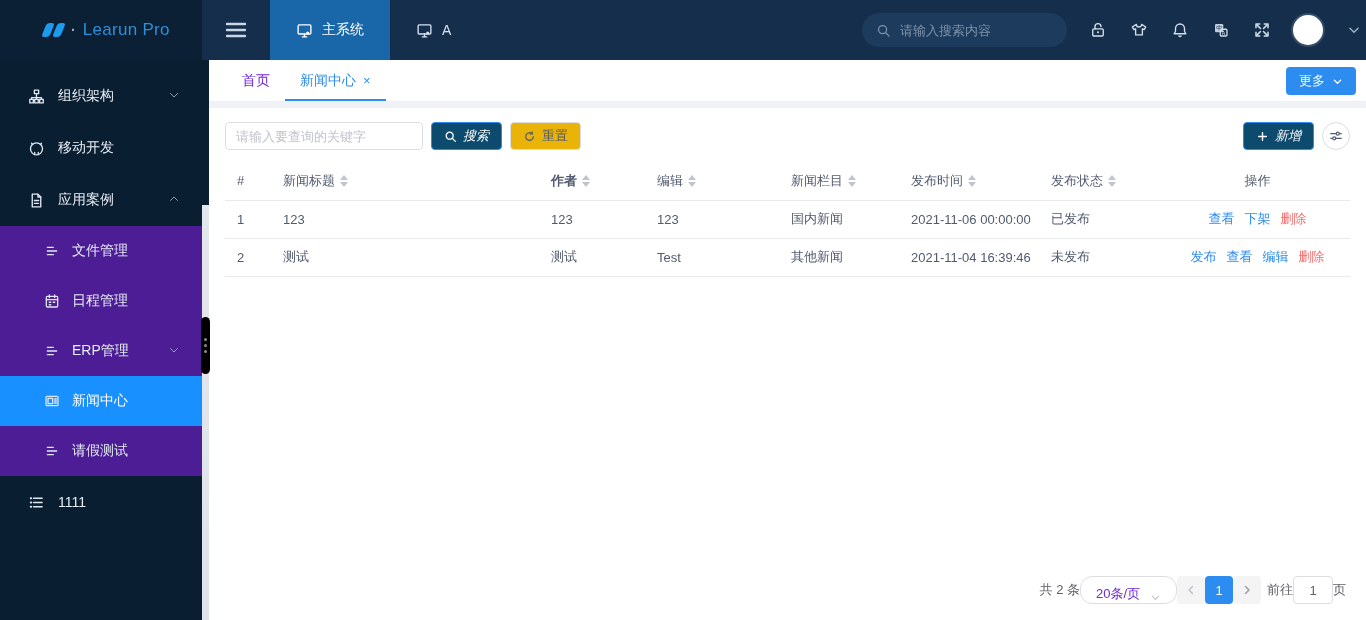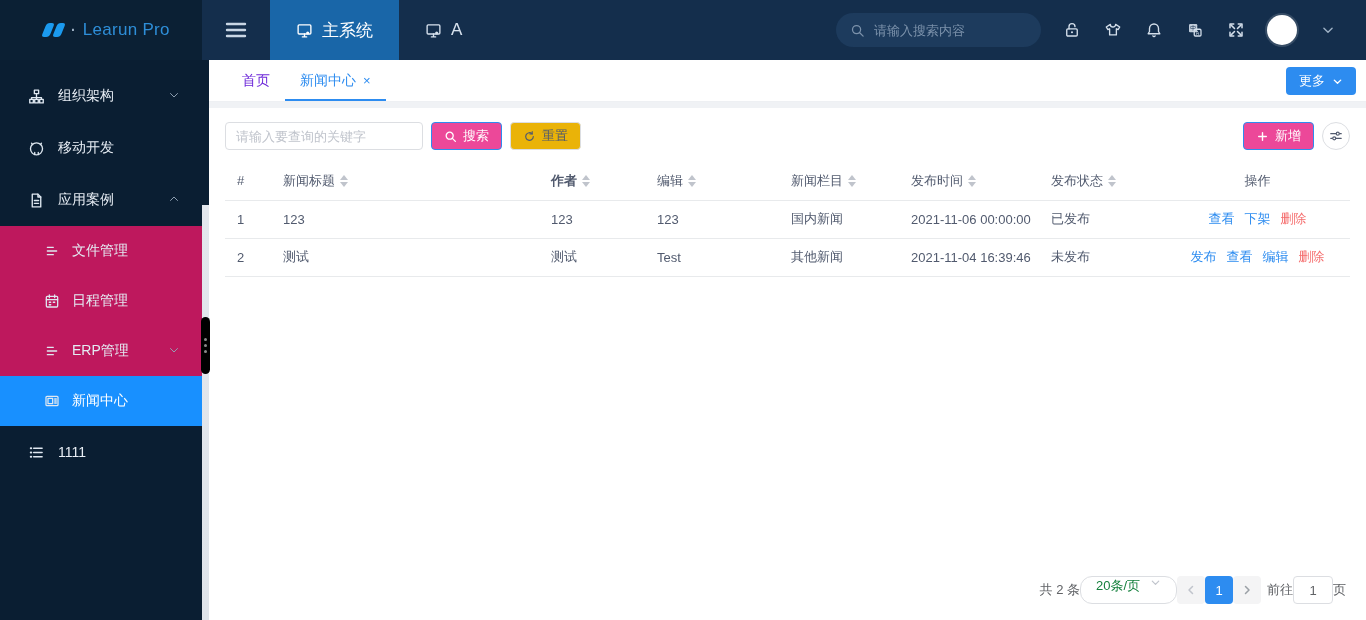--- a/index.html
+++ b/index.html
@@ -9,45 +9,45 @@
 
   
   .topbar { height:60px; display:flex; align-items:stretch; background:#142e4c; flex:0 0 60px; }
   .logo { width:202px; flex:0 0 202px; background:#0b2034; display:flex; align-items:center; padding-left:44px; }
   .logo-mark { display:flex; gap:3px; margin-right:8px; }
   .logo-mark i { display:block; width:8px; height:14px; background:#1b9aee; border-radius:3px; transform:skewX(-22deg); }
   .logo-dot { color:#9fb2c5; margin-right:7px; font-weight:bold; }
   .logo-text { color:#2e8ed8; font-size:17px; letter-spacing:.3px; }
   .hamburger { width:68px; display:flex; align-items:center; justify-content:center; cursor:pointer; color:#c9d6e4; }
   .sys-tabs { display:flex; align-items:stretch; }
-  .sys-tab { display:flex; align-items:center; gap:9px; padding:0 26px; color:#d7e2ee; font-size:17px; cursor:pointer; }
+  .sys-tab { display:flex; align-items:center; gap:9px; padding:0 26px; color:#d7e2ee; font-size:14px; cursor:pointer; }
   .sys-tab.active { background:#1966a8; color:#fff; }
   .sys-tab svg { width:17px; height:17px; }
-  .topbar-right { margin-left:auto; display:flex; align-items:center; gap:21px; padding-right:28px; }
+  .topbar-right { margin-left:auto; display:flex; align-items:center; gap:21px; padding-right:2px; }
   .topbar-search { width:205px; height:34px; background:#1d3b5d; border-radius:17px; display:flex; align-items:center; padding:0 14px; gap:9px; }
   .topbar-search svg { width:15px; height:15px; color:#7c92ab; flex:0 0 15px; }
   .topbar-search input { background:transparent; border:none; outline:none; color:#cfdae8; font-size:13px; width:100%; }
   .topbar-search input::placeholder { color:#7c92ab; }
   .tb-icon { width:20px; height:20px; color:#d4dfeb; cursor:pointer; display:flex; align-items:center; justify-content:center; }
   .tb-icon svg { width:18px; height:18px; }
   .avatar { width:30px; height:30px; border-radius:50%; background:#fff; cursor:pointer; flex:0 0 30px; box-shadow:0 0 0 2px rgba(255,255,255,.15); }
   .tb-chevron { color:#9fb2c5; }
   .tb-chevron svg { width:14px; height:14px; }
 
   
   .body-row { flex:1; display:flex; min-height:0; }
 
   
   .sidebar { width:202px; flex:0 0 202px; background:#0a1e32; padding-top:10px; overflow:hidden; }
   .side-item { height:52px; display:flex; align-items:center; padding:0 22px 0 28px; color:#e8eef5; cursor:pointer; font-size:14px; }
   .side-item .s-icon { width:17px; height:17px; margin-right:13px; color:#dfe8f1; flex:0 0 17px; }
   .side-item .s-icon svg { width:100%; height:100%; }
   .side-item .chev { margin-left:auto; color:#93a4b6; }
   .side-item .chev svg { width:12px; height:12px; }
-  .submenu { background:#be185d; }
+  .submenu { background:#4c1d95; }
   .sub-item { height:50px; display:flex; align-items:center; padding:0 22px 0 44px; color:#e4ebf3; cursor:pointer; font-size:14px; }
   .sub-item .s-icon { width:16px; height:16px; margin-right:12px; color:#dfe8f1; flex:0 0 16px; }
   .sub-item .s-icon svg { width:100%; height:100%; }
   .sub-item .chev { margin-left:auto; color:#93a4b6; }
   .sub-item .chev svg { width:12px; height:12px; }
   .sub-item.active { background:#1890ff; color:#fff; }
 
   
   .gutter { width:7px; flex:0 0 7px; position:relative;
     background:linear-gradient(to bottom,#0a1e32 0,#0a1e32 145px,#e3e7ed 145px,#dfe4ea 100%); }
@@ -67,21 +67,21 @@
   .more-btn svg { width:11px; height:11px; }
   .gray-gap { height:6px; flex:0 0 6px; background:#f0f2f5; }
   .content { flex:1; background:#fff; display:flex; flex-direction:column; min-height:0; }
 
   
   .toolbar { display:flex; align-items:center; padding:14px 16px 10px; gap:8px; }
   .kw-input { width:198px; height:28px; border:1px solid #dcdee2; border-radius:4px; padding:0 10px; font-size:13px; color:#515a6e; outline:none; font-family:inherit; }
   .kw-input::placeholder { color:#c0c4cc; }
   .btn { height:28px; border-radius:4px; font-size:13px; display:inline-flex; align-items:center; gap:6px; padding:0 12px; cursor:pointer; font-family:inherit; }
   .btn svg { width:13px; height:13px; }
-  .btn-primary { background:#ec4899; border:1px solid #2d8cf0; color:#fff; }
+  .btn-primary { background:#0c4a6e; border:1px solid #2d8cf0; color:#fff;font-style:italic; }
   .btn-plain { background:#eab308; border:1px solid #dcdee2; color:#515a6e; }
   .toolbar-right { margin-left:auto; display:flex; align-items:center; gap:8px; }
   .filter-circle { width:28px; height:28px; border:1px solid #dcdee2; border-radius:50%; background:#fff; display:flex; align-items:center; justify-content:center; cursor:pointer; color:#515a6e; }
   .filter-circle svg { width:14px; height:14px; }
 
   
   table { border-collapse:collapse; width:calc(100% - 32px); margin:2px 16px 0; table-layout:fixed; }
   th, td { font-size:13px; color:#515a6e; text-align:left; padding:0 12px; height:38px; border-bottom:1px solid #e8eaec; font-weight:normal; white-space:nowrap; overflow:hidden; }
   th { color:#515a6e; }
   th .th-wrap { display:inline-flex; align-items:center; gap:5px; }
@@ -89,21 +89,21 @@
   .sorter i { width:0; height:0; border-left:4px solid transparent; border-right:4px solid transparent; display:block; }
   .sorter .up { border-bottom:5px solid #c0c4cc; }
   .sorter .down { border-top:5px solid #c0c4cc; }
   td.actions, th.actions { text-align:center; }
   .link { color:#2d8cf0; cursor:pointer; margin:0 5px; }
   .link.danger { color:#f56c6c; }
 
   
   .spacer { flex:1; }
   .pager { display:flex; align-items:center; justify-content:flex-end; padding:0 20px 16px; font-size:13px; color:#606266; }
-  .page-size { width:97px; height:28px; border:1px solid #dcdee2; border-radius:12px; display:flex; align-items:flex-start; justify-content:center; gap:10px; color:#15803d; cursor:pointer; background:#fff; }
+  .page-size { width:97px; height:28px; border:1px solid #dcdee2; border-radius:12px; display:flex; align-items:flex-end; justify-content:center; gap:10px; color:#6d28d9; cursor:pointer; background:#fff; }
   .page-size svg { width:11px; height:11px; color:#c0c4cc; }
   .pg-btn { width:28px; height:28px; border-radius:4px; background:#f4f4f5; display:flex; align-items:center; justify-content:center; cursor:pointer; border:none; }
   .pg-btn svg { width:12px; height:12px; }
   .pg-prev { color:#c0c4cc; }
   .pg-next { color:#9aa0a6; }
   .pg-num { width:28px; height:28px; border-radius:4px; display:flex; align-items:center; justify-content:center; cursor:pointer; font-size:13px; }
   .pg-num.active { background:#2d8cf0; color:#fff; }
   .goto-input { width:40px; height:28px; border:1px solid #dcdee2; border-radius:4px; text-align:center; font-size:13px; color:#606266; outline:none; font-family:inherit; }
 </style>
 </head>
@@ -251,20 +251,26 @@
               <path d="m5 9 7 7 7-7"></path>
             </svg></span>
         </div>
         <div class="sub-item active">
           <span class="s-icon"><svg viewBox="0 0 24 24" fill="none" stroke="currentColor" stroke-width="1.9" stroke-linecap="round" stroke-linejoin="round">
               <rect x="3" y="5" width="18" height="14" rx="1.5"></rect>
               <rect x="6" y="8" width="7" height="8"></rect>
               <path d="M16 9h2.5M16 12h2.5M16 15h2.5"></path>
             </svg></span>
           <span>新闻中心</span>
+        </div>
+        <div class="sub-item">
+          <span class="s-icon"><svg viewBox="0 0 24 24" fill="none" stroke="currentColor" stroke-width="1.9" stroke-linecap="round" stroke-linejoin="round">
+              <path d="M5 6.5h9M5 12h14M5 17.5h9"></path>
+            </svg></span>
+          <span>请假测试</span>
         </div>
       </div>
       <div class="side-item">
         <span class="s-icon"><svg viewBox="0 0 24 24" fill="none" stroke="currentColor" stroke-width="1.9" stroke-linecap="round" stroke-linejoin="round">
             <path d="M8 6h12M8 12h12M8 18h12"></path>
             <path d="M4 6h.5M4 12h.5M4 18h.5" stroke-width="3"></path>
           </svg></span>
         <span>1111</span>
       </div>
     </aside>

